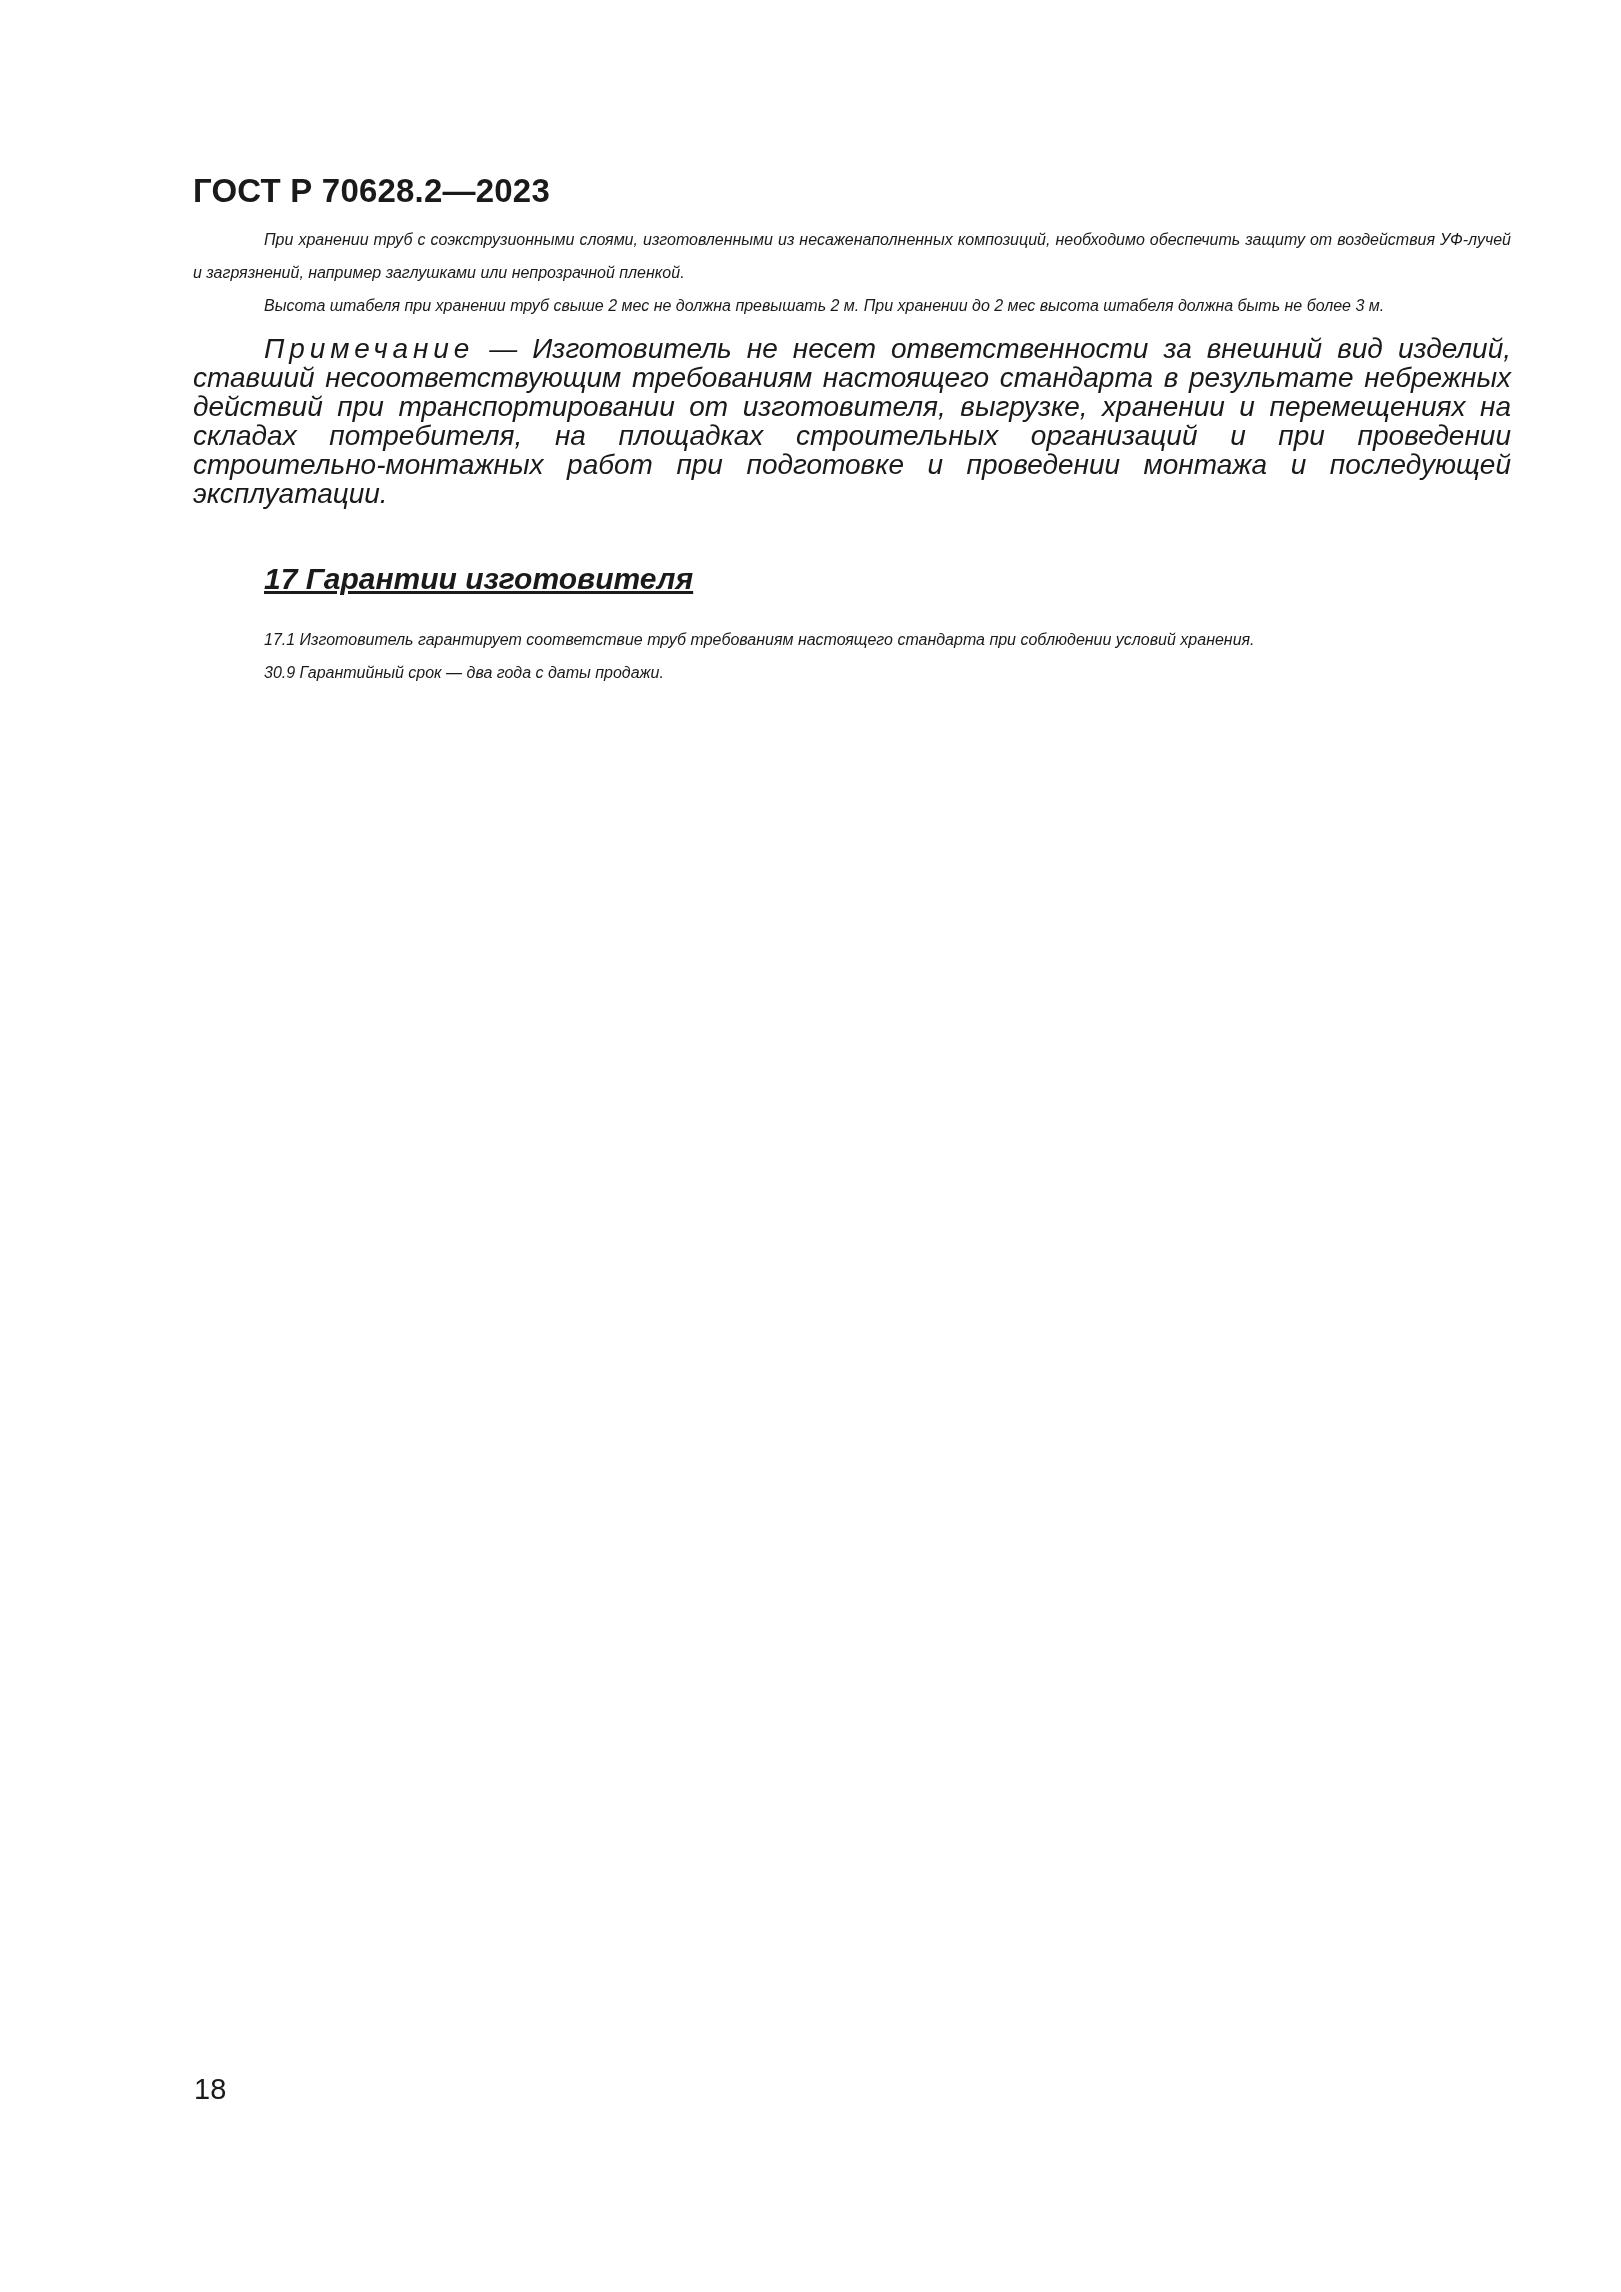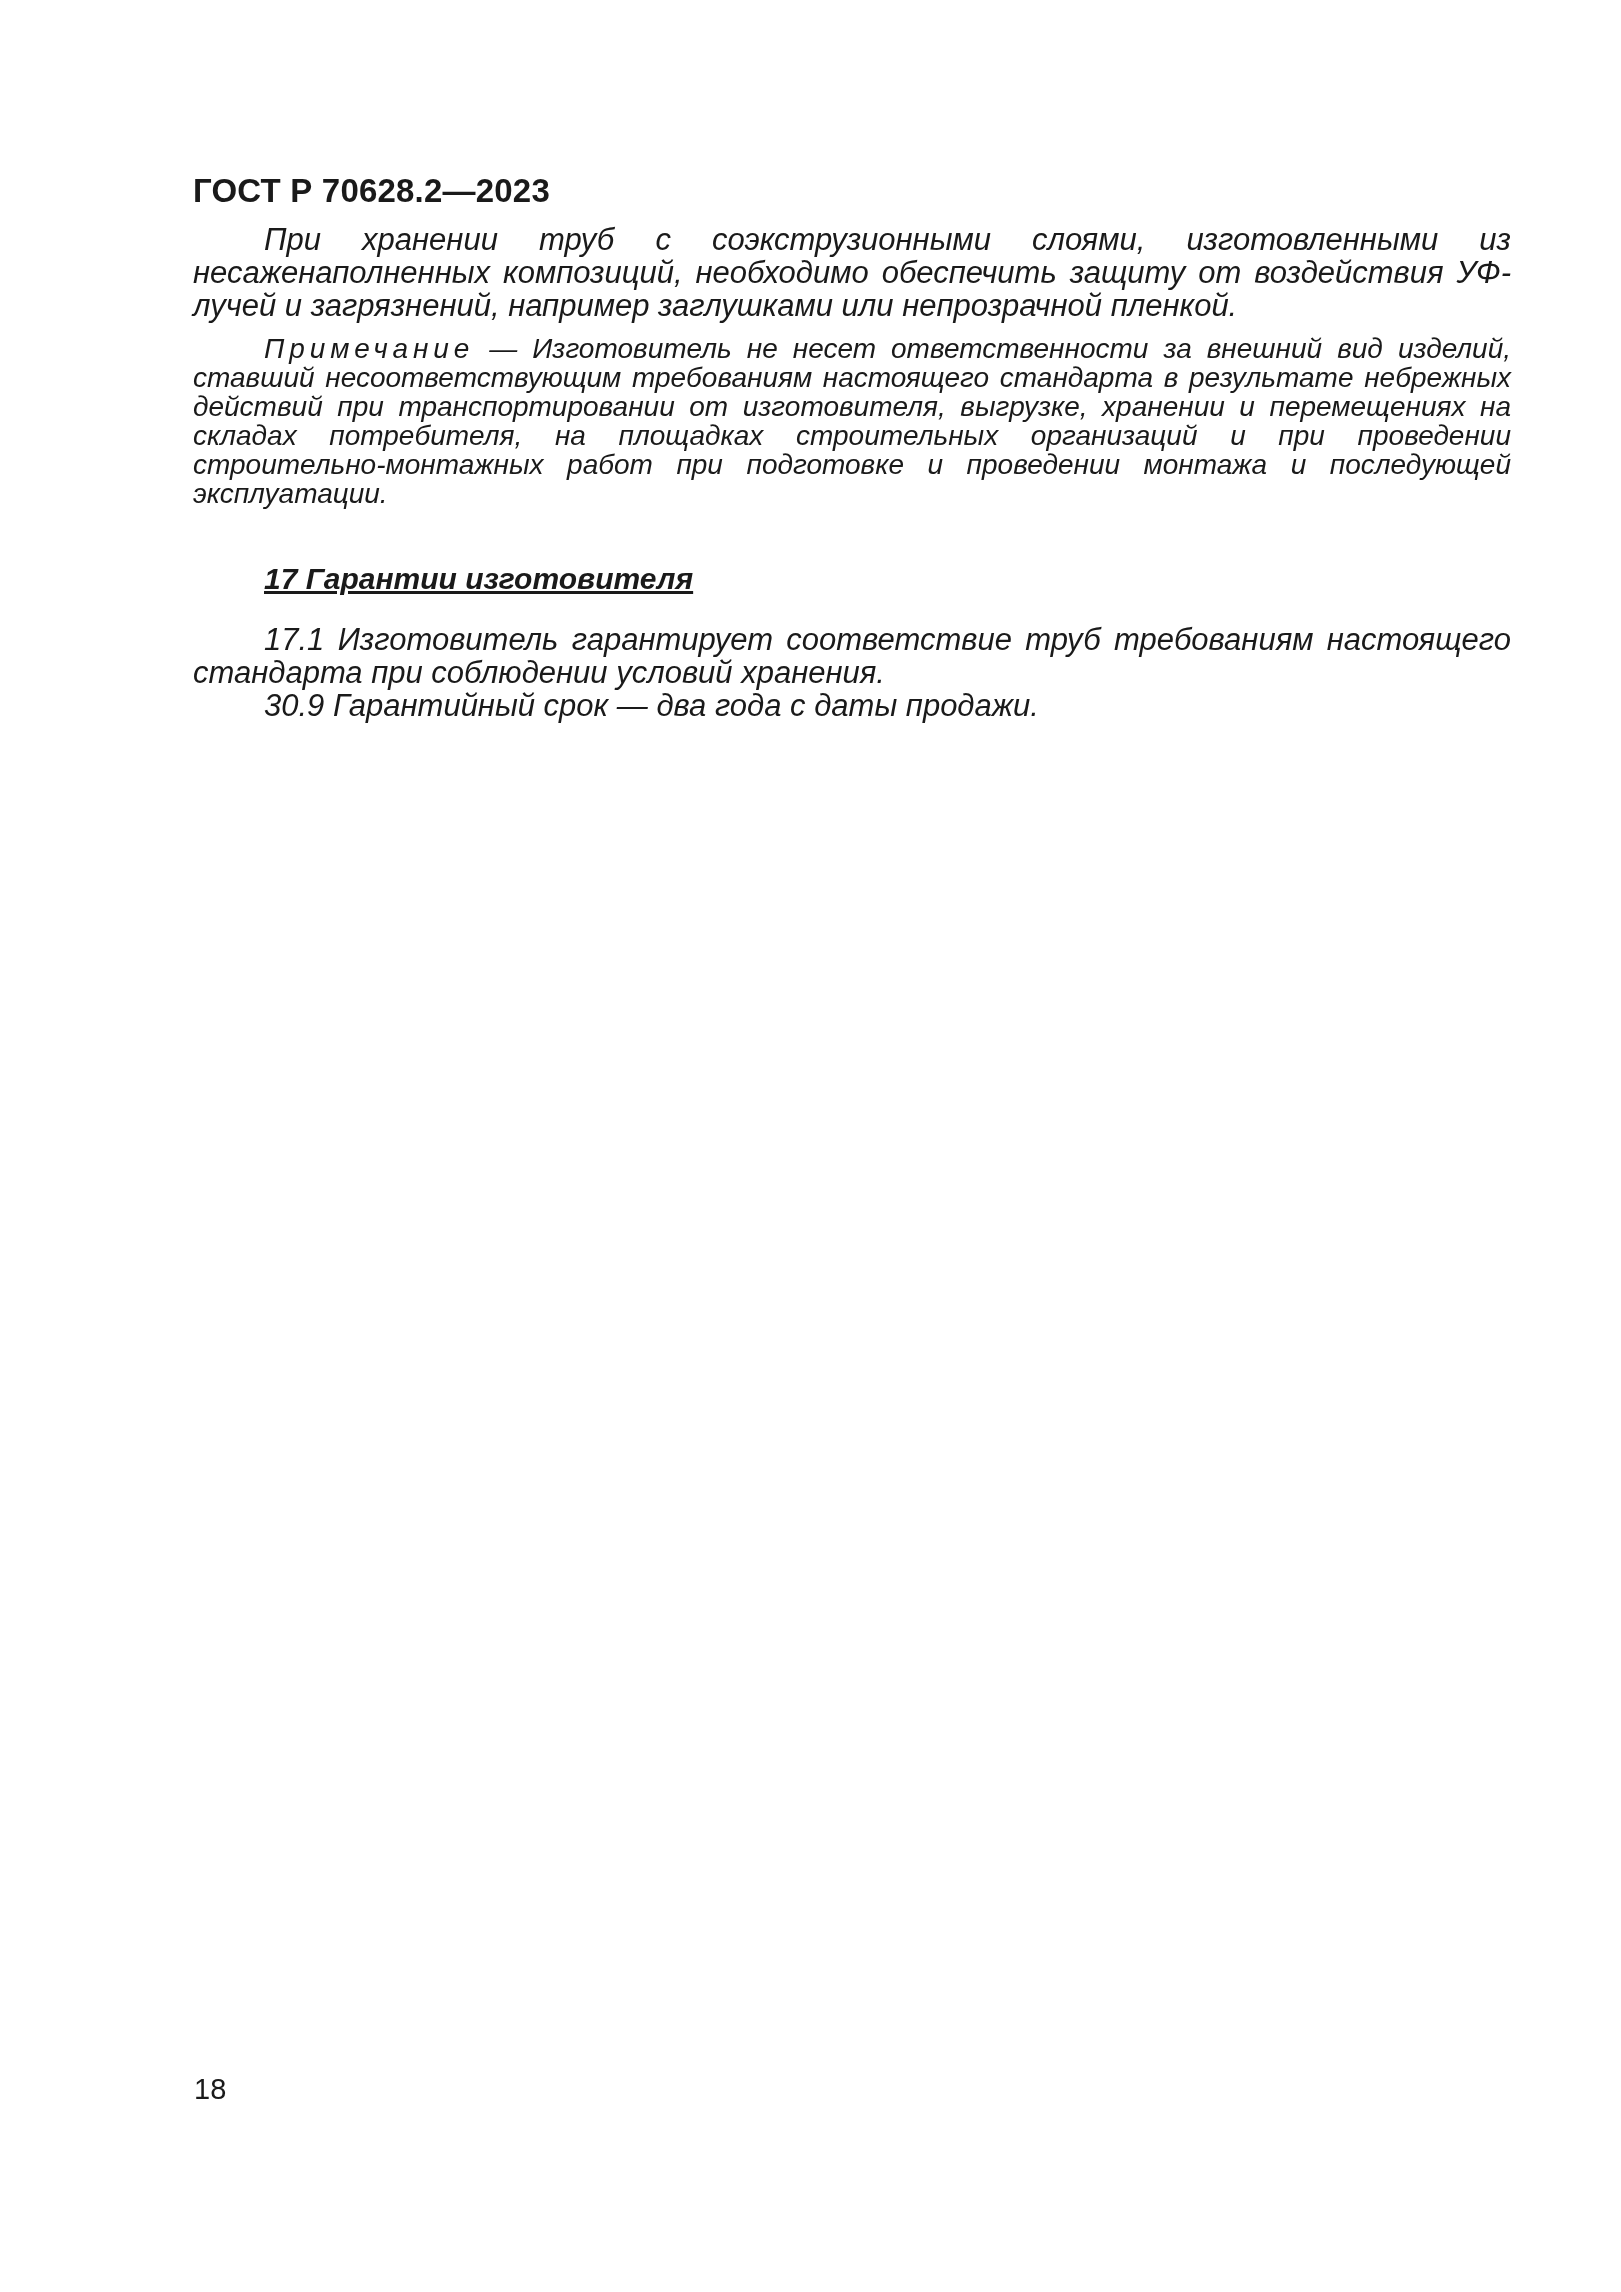--- a/index.html
+++ b/index.html
@@ -8,21 +8,21 @@
     font-family: "Liberation Sans", "DejaVu Sans", sans-serif; color: #1a1a1a;
   }
   .header {
     position: absolute; left: 193px; top: 172px;
     font-weight: bold; font-size: 33px; letter-spacing: 0.2px;
   }
   .content {
     position: absolute; left: 193px; top: 223px; width: 1318px;
   }
   .p {
-    font-style: italic; font-size: 31px; line-height: 33px;
+    font-style: italic; font-size: 16px; line-height: 33px;
     text-align: justify; text-indent: 71px; margin: 0;
   }
   .note {
     font-style: italic; font-size: 28px; line-height: 29px;
     text-align: justify; text-indent: 71px; margin: 11.8px 0 0 0;
   }
   .spaced { letter-spacing: 4.9px; }
   .section-title {
     font-style: italic; font-weight: bold; font-size: 30px;
     margin: 51px 0 0 71px; line-height: 39px; text-decoration: underline;
@@ -32,20 +32,21 @@
     position: absolute; left: 194px; top: 2073px; font-size: 29px;
   }
 </style>
 </head>
 <body>
 
 <div class="header">ГОСТ Р 70628.2—2023</div>
 
 <div class="content">
   <p class="p">При хранении труб с соэкструзионными слоями, изготовленными из несаженаполненных композиций, необходимо обеспечить защиту от воздействия УФ-лучей и загрязнений, например заглушками или непрозрачной пленкой.</p>
+  <p class="p">Высота штабеля при хранении труб свыше 2 мес не должна превышать 2 м. При хранении до 2 мес высота штабеля должна быть не более 3 м.</p>
   <p class="note"><span class="spaced">Примечание</span><span> — Изготовитель не несет ответственности за внешний вид изделий, ставший несоответствующим требованиям настоящего стандарта в результате небрежных действий при транспортировании от изготовителя, выгрузке, хранении и перемещениях на складах потребителя, на площадках строительных организаций и при проведении строительно-монтажных работ при подготовке и проведении монтажа и последующей эксплуатации.</span></p>
 
   <div class="section-title">17 Гарантии изготовителя</div>
   <div class="sec-body">
     <p class="p">17.1 Изготовитель гарантирует соответствие труб требованиям настоящего стандарта при соблюдении условий хранения.</p>
     <p class="p">30.9 Гарантийный срок — два года с даты продажи.</p>
   </div>
 </div>
 
 <div class="page-num">18</div>

